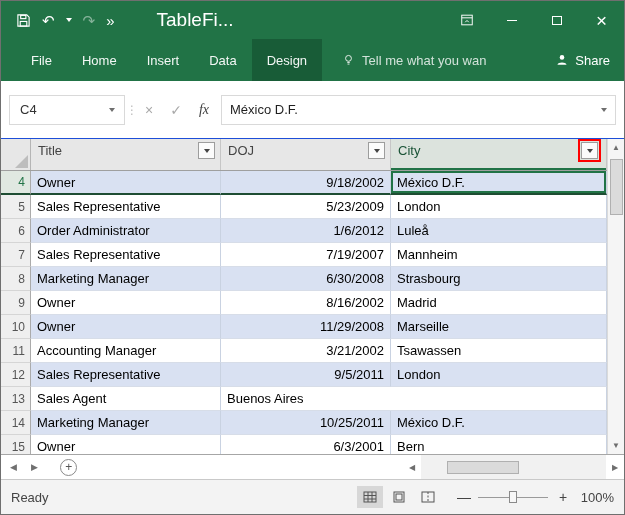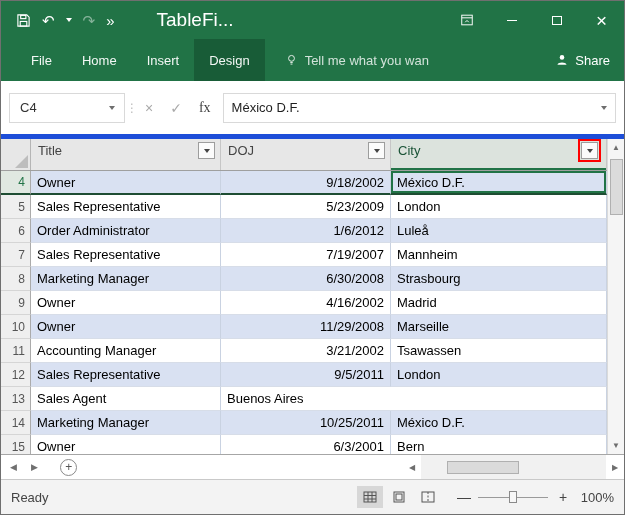--- a/index.html
+++ b/index.html
@@ -22,29 +22,29 @@
   .min-bar { width:10px; height:1px; background:#fff; }
   .max-box { width:10px; height:9px; border:1px solid #fff; }
   .close-x { font-size:19px; line-height:1; }
   
   .tabrow { flex:0 0 42px; background:#217346; display:flex; align-items:stretch; padding-left:15px; color:rgba(255,255,255,.95); font-size:13px; }
   .tab { display:flex; align-items:center; padding:0 15px; white-space:nowrap; }
   .tab.active { background:#185C37; }
   .tellme { display:flex; align-items:center; gap:7px; margin-left:20px; color:rgba(255,255,255,.8); white-space:nowrap; overflow:hidden; }
   .share { margin-left:auto; display:flex; align-items:center; gap:6px; padding-right:14px; color:#fff; }
   
-  .formula-area { flex:0 0 58px; background:#fff; display:flex; align-items:center; border-bottom:5px solid #1d4ed8; }
+  .formula-area { flex:0 0 58px; background:#fff; display:flex; align-items:center; border-bottom:1px solid #1d4ed8; }
   .fbar { display:flex; align-items:center; width:100%; height:30px; padding:0 8px; font-size:13px; }
   .namebox { width:116px; height:30px; border:1px solid #D9D9D9; display:flex; align-items:center; padding-left:10px; color:#333; background:#fff; }
   .namebox .caret-sm { margin-left:auto; margin-right:9px; }
   .caret-sm { width:0; height:0; border-left:3.5px solid transparent; border-right:3.5px solid transparent; border-top:4.5px solid #6e6e6e; }
   .fsep { width:14px; text-align:center; color:#BDBDBD; font-size:12px; }
   .fbtns { display:flex; align-items:center; gap:17px; padding:0 12px 0 6px; }
   .fbtn-cancel, .fbtn-enter { color:#A9A9A9; font-size:14px; line-height:1; }
-  .fbtn-fx { color:#3f3f3f; font-family:"Liberation Serif", serif; font-size:14px; }
+  .fbtn-fx { color:#3f3f3f; font-style:italic; font-family:"Liberation Serif", serif; font-size:14px; }
   .ffield { flex:1; height:30px; border:1px solid #D9D9D9; background:#fff; display:flex; align-items:center; padding:0 8px; color:#1f1f1f; }
   .ffield .caret-sm { margin-left:auto; }
   
   .grid { flex:1; display:flex; min-height:0; }
   .grid-main { flex:1; display:flex; flex-direction:column; min-width:0; }
   .hdr-row { flex:0 0 28px; display:flex; background:#E7E7E7; border-bottom:1px solid #9f9f9f; font-size:13px; color:#444; }
   .corner { width:30px; border-right:1px solid #B5B5B5; position:relative; }
   .corner::after { content:""; position:absolute; right:2px; bottom:2px; border-left:13px solid transparent; border-bottom:13px solid #BDBDBD; }
   .hcell { display:flex; align-items:center; padding:0 5px 8px 7px; border-right:1px solid #C6C6C6; }
   .hlabel { flex:1; overflow:hidden; white-space:nowrap; }
@@ -130,20 +130,21 @@
       <div class="win-btn">
           <span class="close-x">×</span>
         </div>
     </div>
   </div>
 
   <div class="tabrow">
     <div class="tab">File</div>
     <div class="tab">Home</div>
     <div class="tab">Insert</div>
+    <div class="tab">Data</div>
     <div class="tab active">Design</div>
     <div class="tellme">
       <span style="display:flex;">
         <svg width="13" height="14" viewBox="0 0 16 16" fill="none" stroke="#E8F0EA" stroke-width="1.2">
           <circle cx="8" cy="6" r="3.6"></circle>
           <path d="M6.5 11 h3 M6.8 13 h2.4"></path>
         </svg>
       </span>
       <span>Tell me what you wan</span>
     </div>
@@ -234,21 +235,21 @@
     <div class="row banded">
       <div class="rowhdr">8</div>
       <div class="cell c-title">Marketing Manager</div>
       <div class="cell c-doj">6/30/2008</div>
       <div class="cell c-city">Strasbourg</div>
     </div>
 
     <div class="row">
       <div class="rowhdr">9</div>
       <div class="cell c-title">Owner</div>
-      <div class="cell c-doj">4/16/2002</div>
+      <div class="cell c-doj">8/16/2002</div>
       <div class="cell c-city">Madrid</div>
     </div>
 
     <div class="row banded">
       <div class="rowhdr">10</div>
       <div class="cell c-title">Owner</div>
       <div class="cell c-doj">11/29/2008</div>
       <div class="cell c-city">Marseille</div>
     </div>
 

